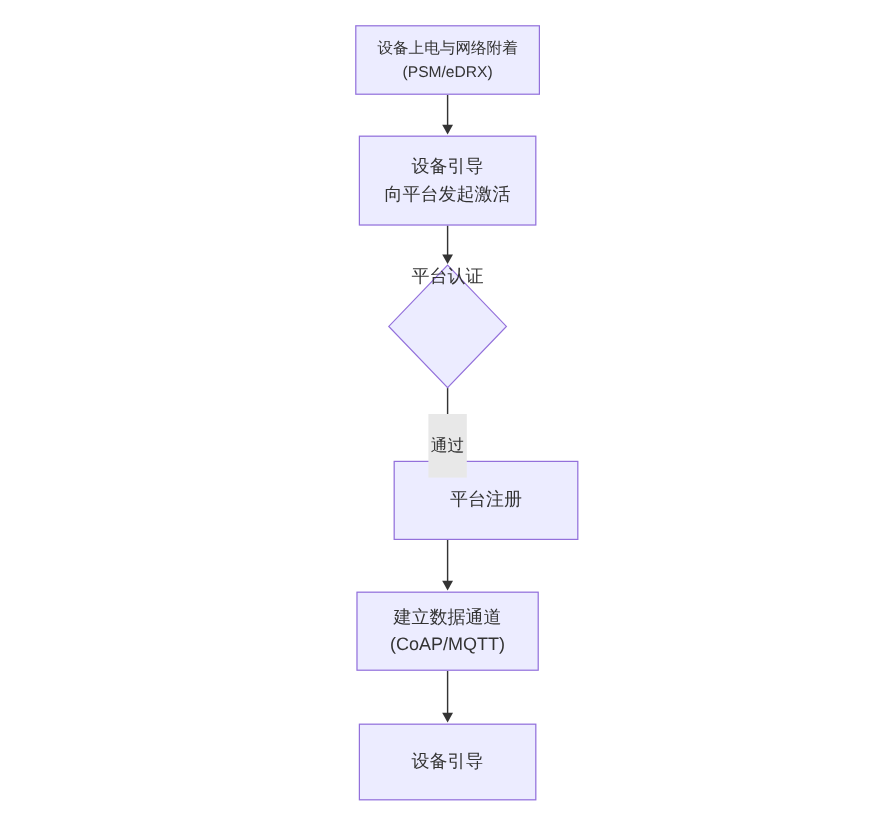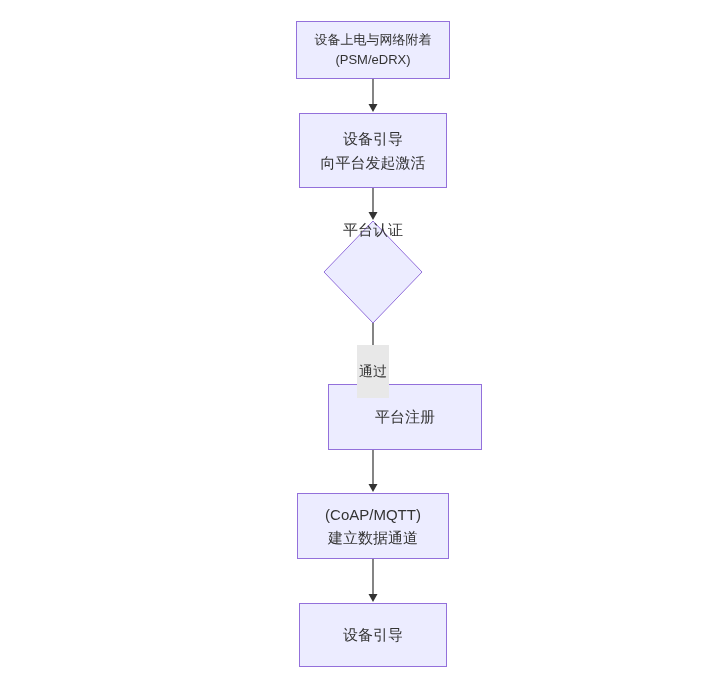--- a/index.html
+++ b/index.html
@@ -131,21 +131,21 @@
     <span>平台认证</span>
   </div>
 
   <div class="edge-label">通过</div>
 
   <div class="node node-d">
     <span>平台注册</span>
   </div>
 
   <div class="node node-e">
+    <span>建立数据通道</span>
     <span>(CoAP/MQTT)</span>
-    <span>建立数据通道</span>
   </div>
 
   <div class="node node-f">
     <span>设备引导</span>
   </div>
 
 </div>
 
 </body></html>

